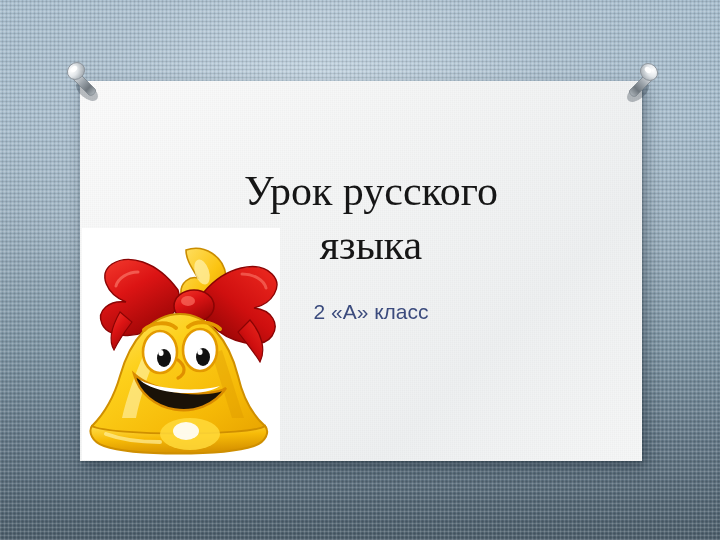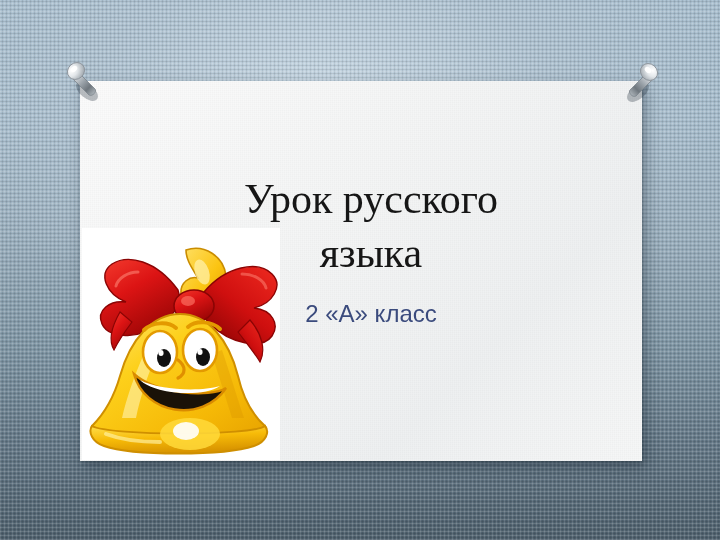--- a/index.html
+++ b/index.html
@@ -104,33 +104,33 @@
     width: 350px;
     text-align: center;
   }
   #slide-title {
     font-family: "Liberation Serif", "DejaVu Serif", serif;
     font-size: 42px;
     line-height: 1.28;
     color: #161616;
     font-weight: 400;
     letter-spacing: 0px;
-    margin: 8px;
+    margin: 0;
     white-space: pre-line;
   }
   #subtitle-block {
     position: absolute;
     left: 196px;
     top: 300px;
     width: 350px;
     text-align: center;
   }
   #slide-subtitle {
     font-family: "Liberation Sans", sans-serif;
-    font-size: 24px;
+    font-size: 21px;
     color: #3b4b7d;
     font-weight: 400;
     margin: 0;
   }
 </style>
 </head>
 <body>
 
 <div id="slide">
 

